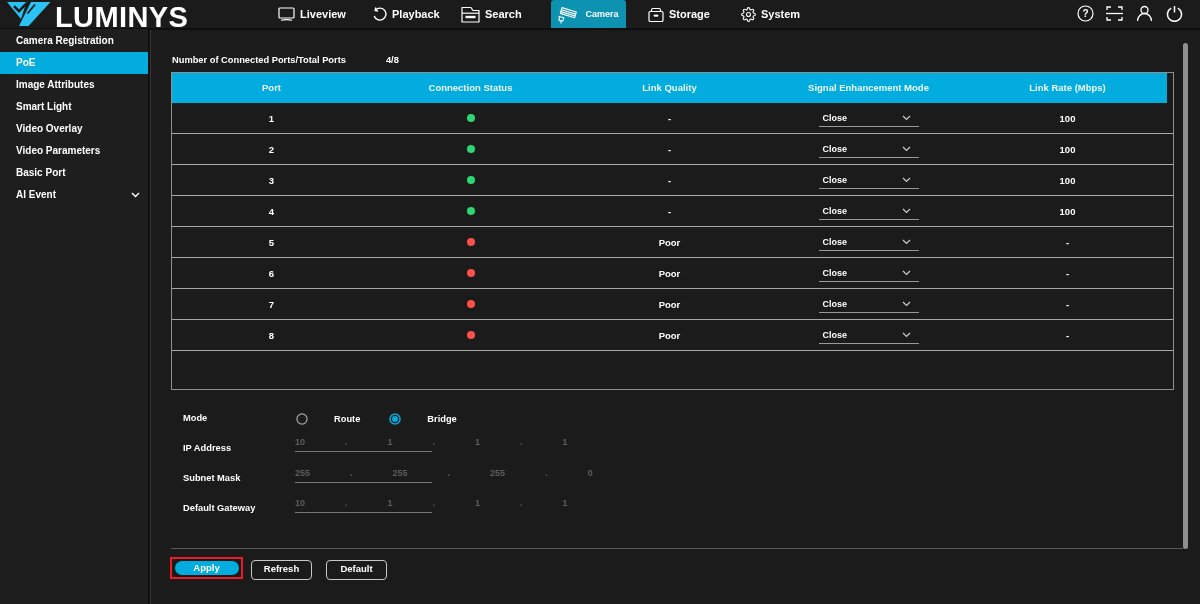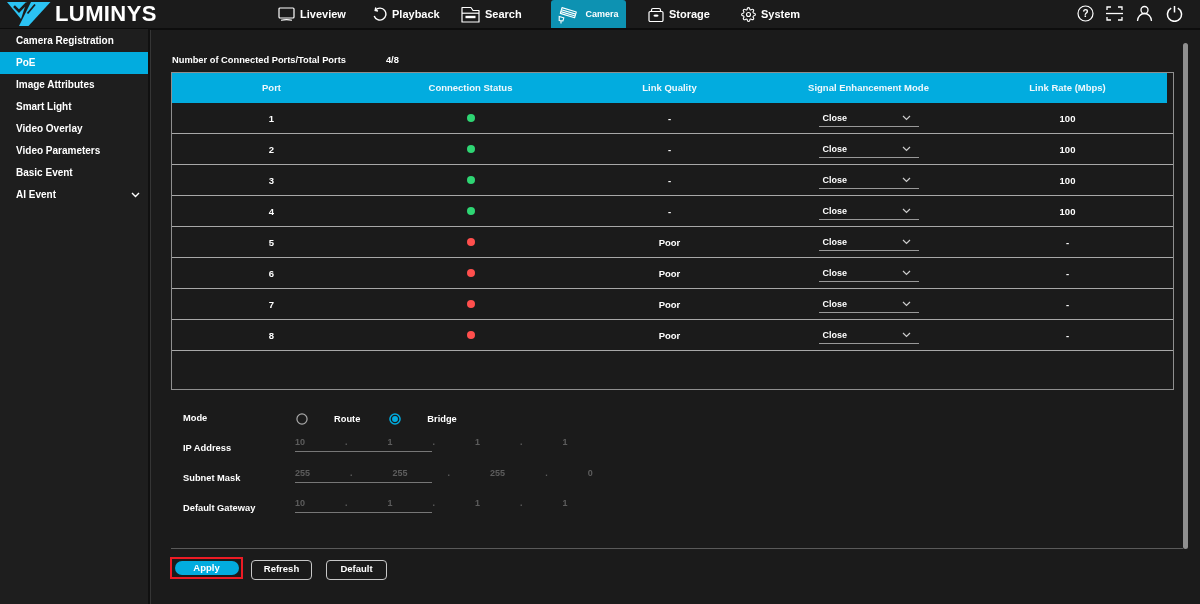--- a/index.html
+++ b/index.html
@@ -1,21 +1,21 @@
 <!DOCTYPE html>
 <html><head>
 <meta charset="utf-8">
 <style>
 * { margin:0; padding:0; box-sizing:border-box; }
 html,body { width:1200px; height:604px; overflow:hidden; background:#1b1b1b;
   font-family:"Liberation Sans", sans-serif; }
 .topbar { position:absolute; left:0; top:0; width:1200px; height:30px;
   background:#1b1b1b; border-bottom:2px solid #0d0d0d; }
 .logo { position:absolute; left:6px; top:1px; }
-.logotext { position:absolute; left:55px; top:1px; font-size:22px; font-weight:bold;
+.logotext { position:absolute; left:55px; top:1px; font-size:29px; font-weight:bold;
   color:#fff; letter-spacing:0.4px; }
 .nav { position:absolute; top:0; height:28px; display:flex; align-items:center;
   color:#fff; font-size:11px; font-weight:bold; }
 .nav svg { margin-right:5px; }
 .navtab { position:absolute; left:551px; top:0; width:75px; height:28px;
   background:#0d92b2; border-radius:3px 3px 0 0; display:flex; align-items:center;
   justify-content:center; color:#fff; font-size:9px; font-weight:bold; }
 .ricon { position:absolute; top:5px; }
 .sidebar { position:absolute; left:0; top:29px; width:151px; height:575px;
   background:#1e1e1e; padding-top:1px; border-right:3px solid #101010; z-index:3; }
@@ -137,21 +137,21 @@
     <line x1="8.5" y1="1" x2="8.5" y2="7.5"></line>
   </svg>
 </div>
 <div class="sidebar">
   <div class="sitem">Camera Registration</div>
   <div class="sitem active">PoE</div>
   <div class="sitem">Image Attributes</div>
   <div class="sitem">Smart Light</div>
   <div class="sitem">Video Overlay</div>
   <div class="sitem">Video Parameters</div>
-  <div class="sitem">Basic Event</div>
+  <div class="sitem">Basic Port</div>
   <div class="sitem">AI Event
     <svg class="chev" width="9" height="6" viewBox="0 0 9 6" fill="none" stroke="#fff" stroke-width="1.4">
       <path d="M1,1 L4.5,4.5 L8,1"></path>
     </svg>
   </div>
 </div>
 <div class="content">
   <div class="heading">Number of Connected Ports/Total Ports<span>4/8</span></div>
   <div class="tablewrap">
     <div class="thead">

